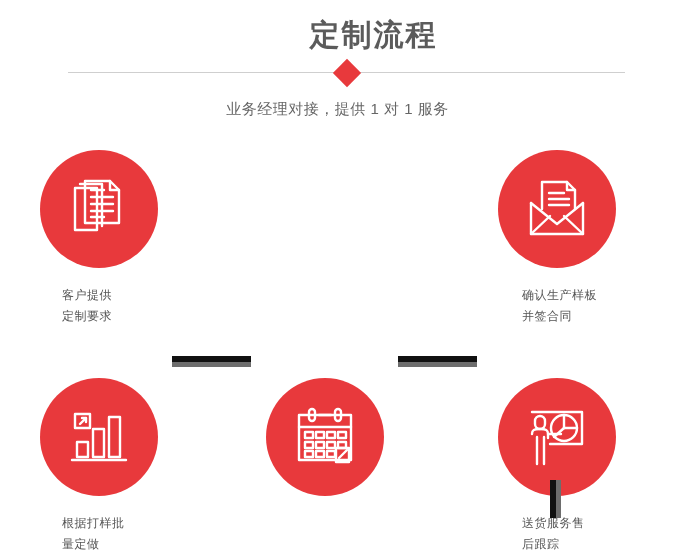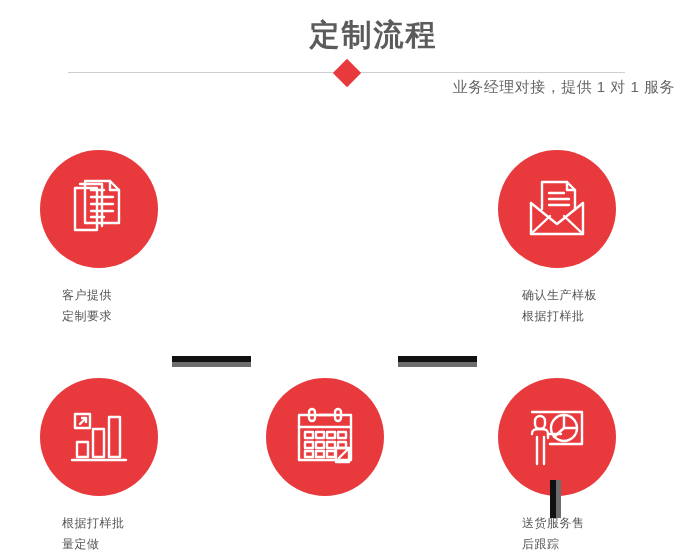--- a/index.html
+++ b/index.html
@@ -55,23 +55,23 @@
     width: 20px;
     height: 20px;
     margin-left: -10px;
     margin-top: -10px;
     background: #e8393c;
     transform: rotate(45deg);
   }
   .page-subtitle {
     position: absolute;
     left: 0;
-    top: 78px;
-    width: 675px;
-    text-align: right;
+    top: 100px;
+    width: 675px;
+    text-align: center;
     font-size: 15px;
     color: #666666;
     letter-spacing: 0.5px;
   }
 
   
   .flow {
     position: absolute;
     left: 0;
     top: 150px;
@@ -194,21 +194,21 @@
             <line x1="25" y1="23" x2="45" y2="23"></line>
             <line x1="25" y1="29" x2="45" y2="29"></line>
             <path d="M7 27 L33 48 L59 27"></path>
             <path d="M7 27 V58 H59 V27"></path>
             <path d="M7 58 L26 40"></path>
             <path d="M59 58 L40 40"></path>
           </g>
         </svg>
       </div>
       <div class="step-label">确认生产样板
-根据打样批</div>
+并签合同</div>
     </div>
 
     <div class="step step-r2 step-c1">
       <div class="circle">
         <svg width="66" height="66" viewBox="0 0 66 66">
           <g fill="none" stroke="#ffffff" stroke-width="2.4" stroke-linejoin="round" stroke-linecap="round">
             <rect x="9" y="10" width="15" height="14"></rect>
             <path d="M14 20 L20 14"></path>
             <path d="M20 14 H16 M20 14 V18"></path>
             <rect x="11" y="38" width="11" height="15"></rect>

